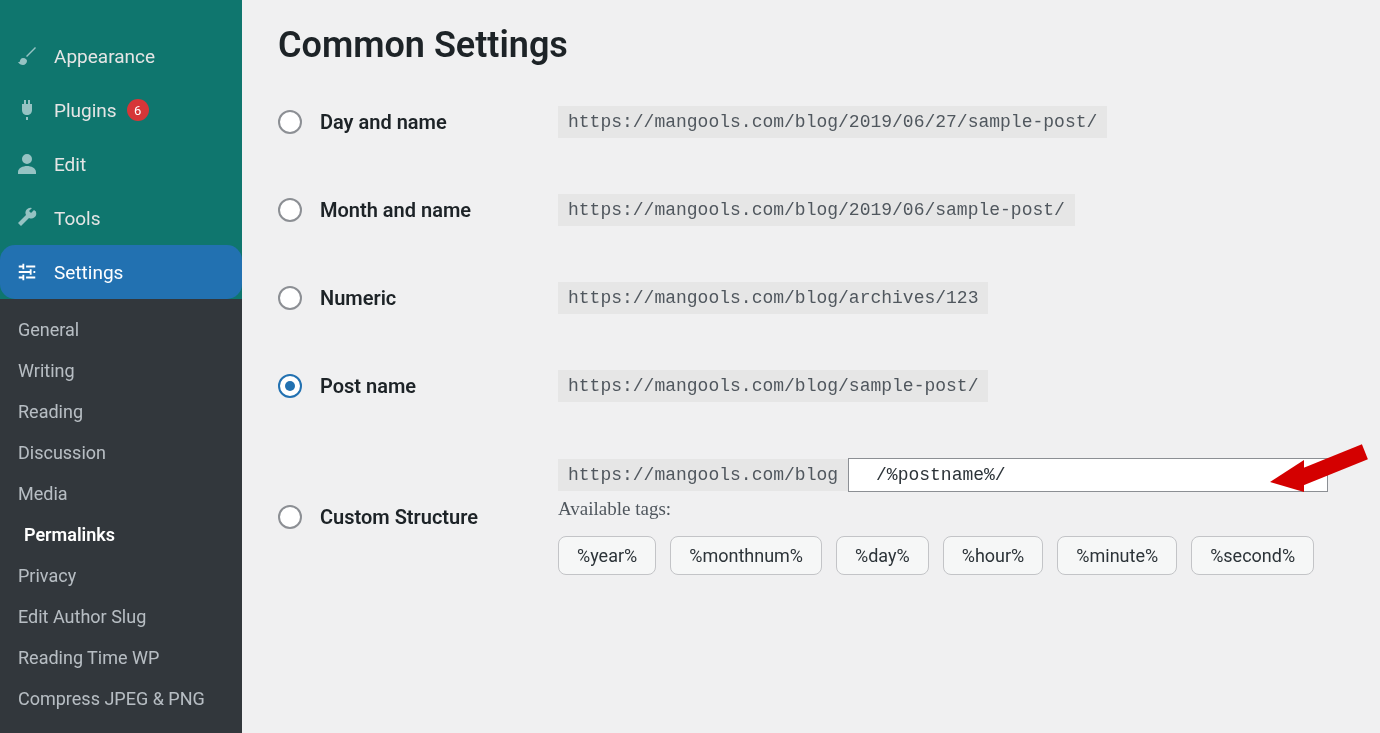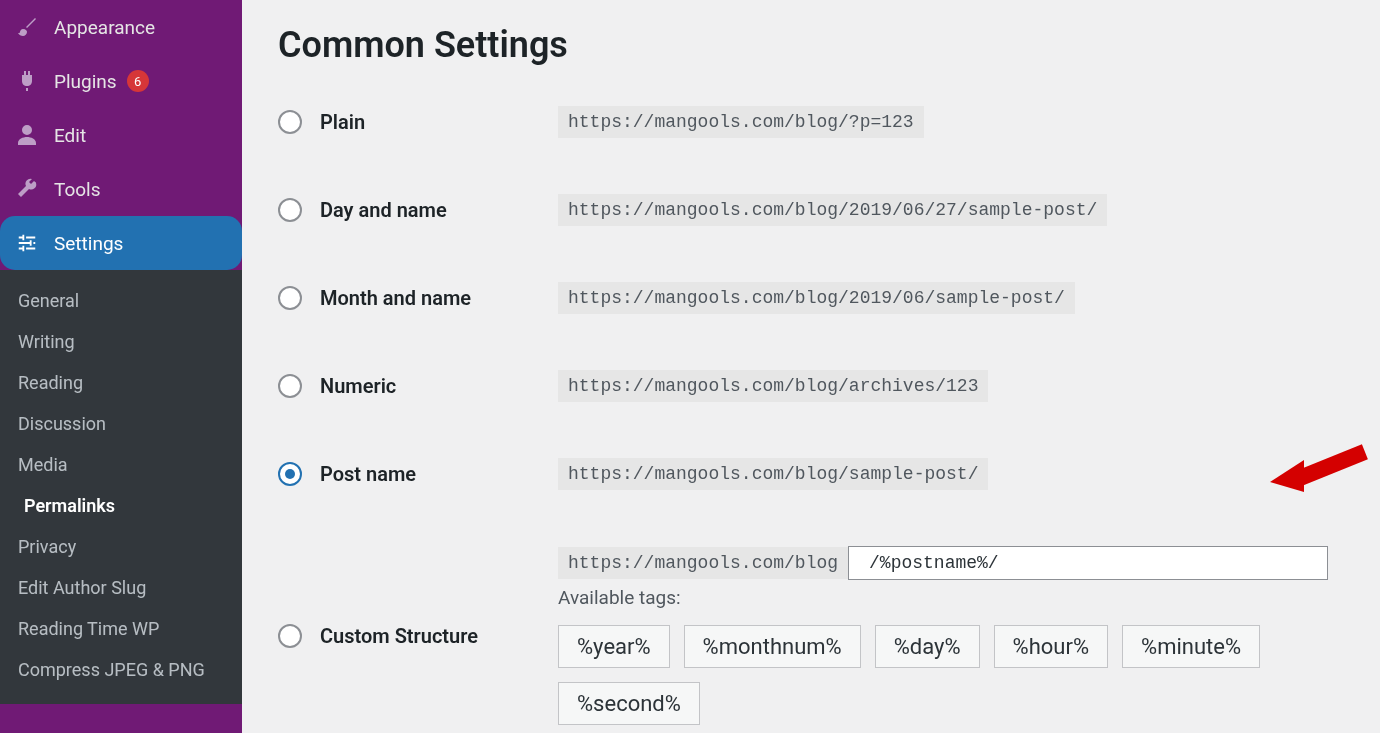--- a/index.html
+++ b/index.html
@@ -9,26 +9,27 @@
     color: #1d2327;
     font-size: 14px;
     width: 1380px;
     height: 733px;
     overflow: hidden;
     display: flex;
   }
   
   .sidebar {
     width: 242px;
-    background: #701a75;
+    background: #0f766e;
     color: #f0f0f1;
     flex: 0 0 242px;
     display: flex;
     flex-direction: column;
     position: relative;
+    justify-content: flex-end;
   }
   .menu-item {
     display: flex;
     align-items: center;
     padding: 14px 12px 14px 14px;
     cursor: pointer;
     color: #e5e5e5;
     font-size: 19px;
     position: relative;
   }
@@ -142,40 +143,41 @@
     color:#50575e;
     display:inline-block;
   }
   .custom-row td { padding-bottom:20px; }
   .custom-cell { display:flex; align-items:center; gap:0; }
   input.custom-input{
     border:1px solid #8c8f94;
     background:#fff;
     font-family:Consolas,"Courier New",monospace;
     font-size:18px;
-    padding:6px 20px;
+    padding:6px 27px;
     width:480px;
     color:#2c3338;
   }
   .tags-label{
     font-size:19px;
     color:#50575e;
     margin:6px 0 16px;
+    font-family:Liberation Serif, serif;
   }
   .tag-buttons{
     display:flex;
     gap:14px;
     flex-wrap:wrap;
   }
   .tag-btn{
     background:#f6f7f7;
     border:1px solid #c3c4c7;
-    border-radius:0;
+    border-radius:8px;
     padding:8px 18px;
-    font-size:22px;
+    font-size:18px;
     color:#2c3338;
     cursor:pointer;
     font-family:inherit;
   }
   
   .arrow {
     position:absolute;
     top:442px;
     left:1028px;
     pointer-events:none;
@@ -247,29 +249,20 @@
   </div>
 </nav>
 
 <main class="main">
 
   <h2 class="section-title">Common Settings</h2>
 
   <table class="settings">
 
     <tbody>
-        <tr>
-      <td class="opt-label">
-        <label>
-          <input type="radio" name="perm" class="radio" style="">
-          <span>Plain</span>
-        </label>
-      </td>
-      <td><code class="example">https://mangools.com/blog/?p=123</code></td>
-    </tr>
 
     <tr>
       <td class="opt-label">
         <label>
           <input type="radio" name="perm" class="radio" style="">
           <span>Day and name</span>
         </label>
       </td>
       <td><code class="example">https://mangools.com/blog/2019/06/27/sample-post/</code></td>
     </tr>

